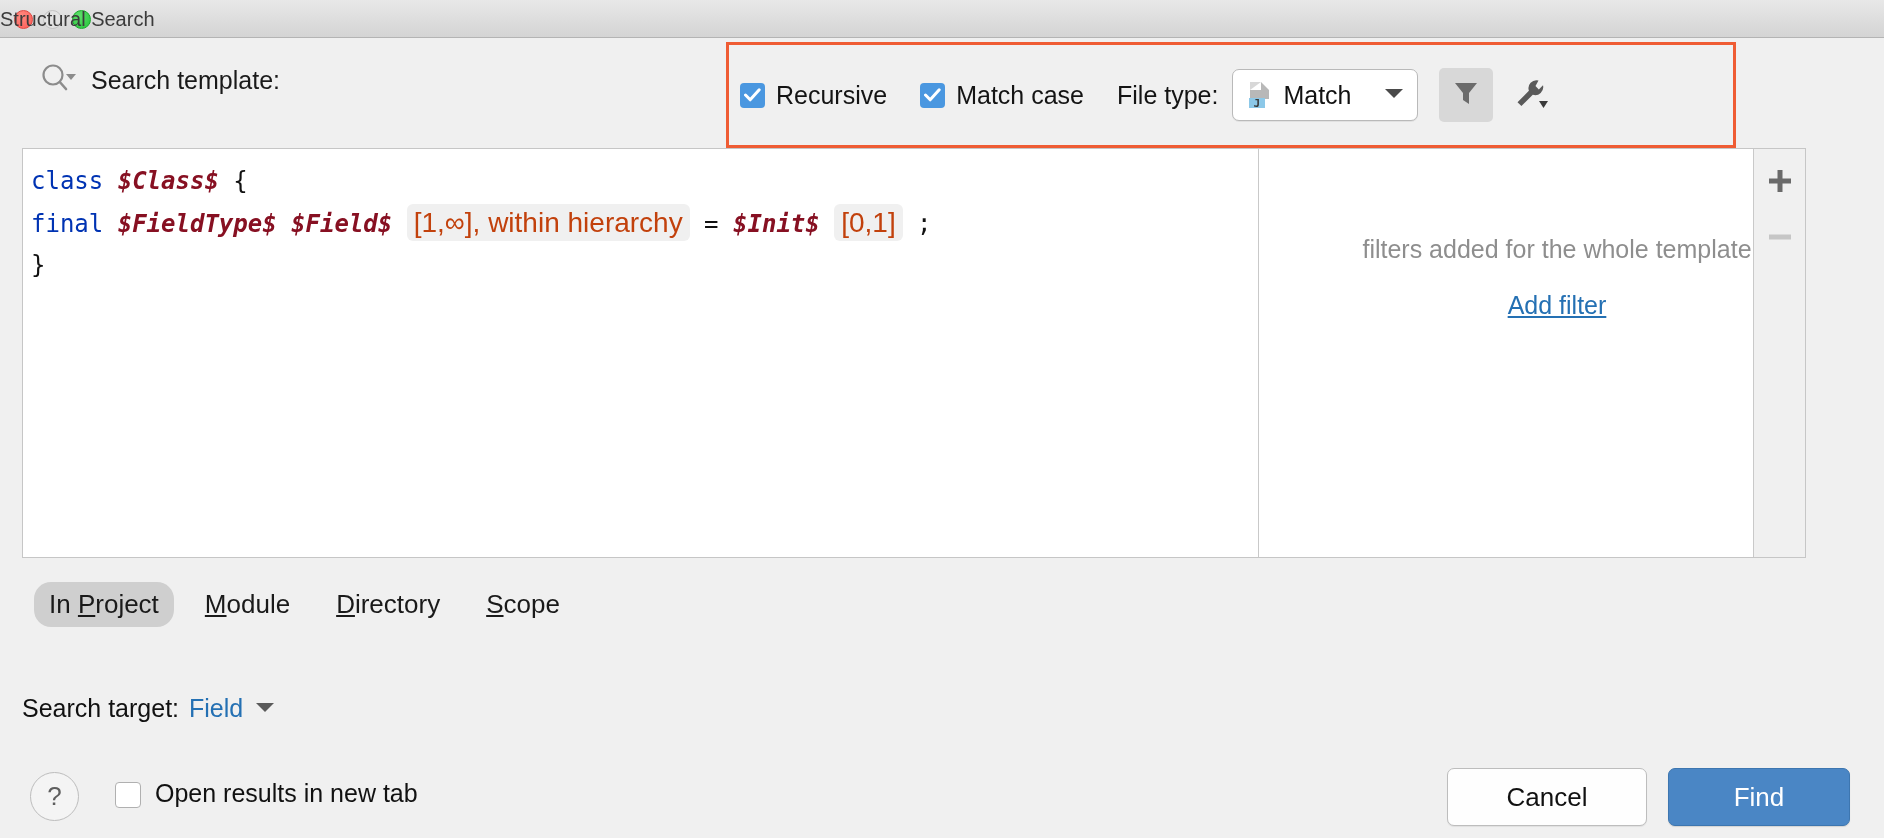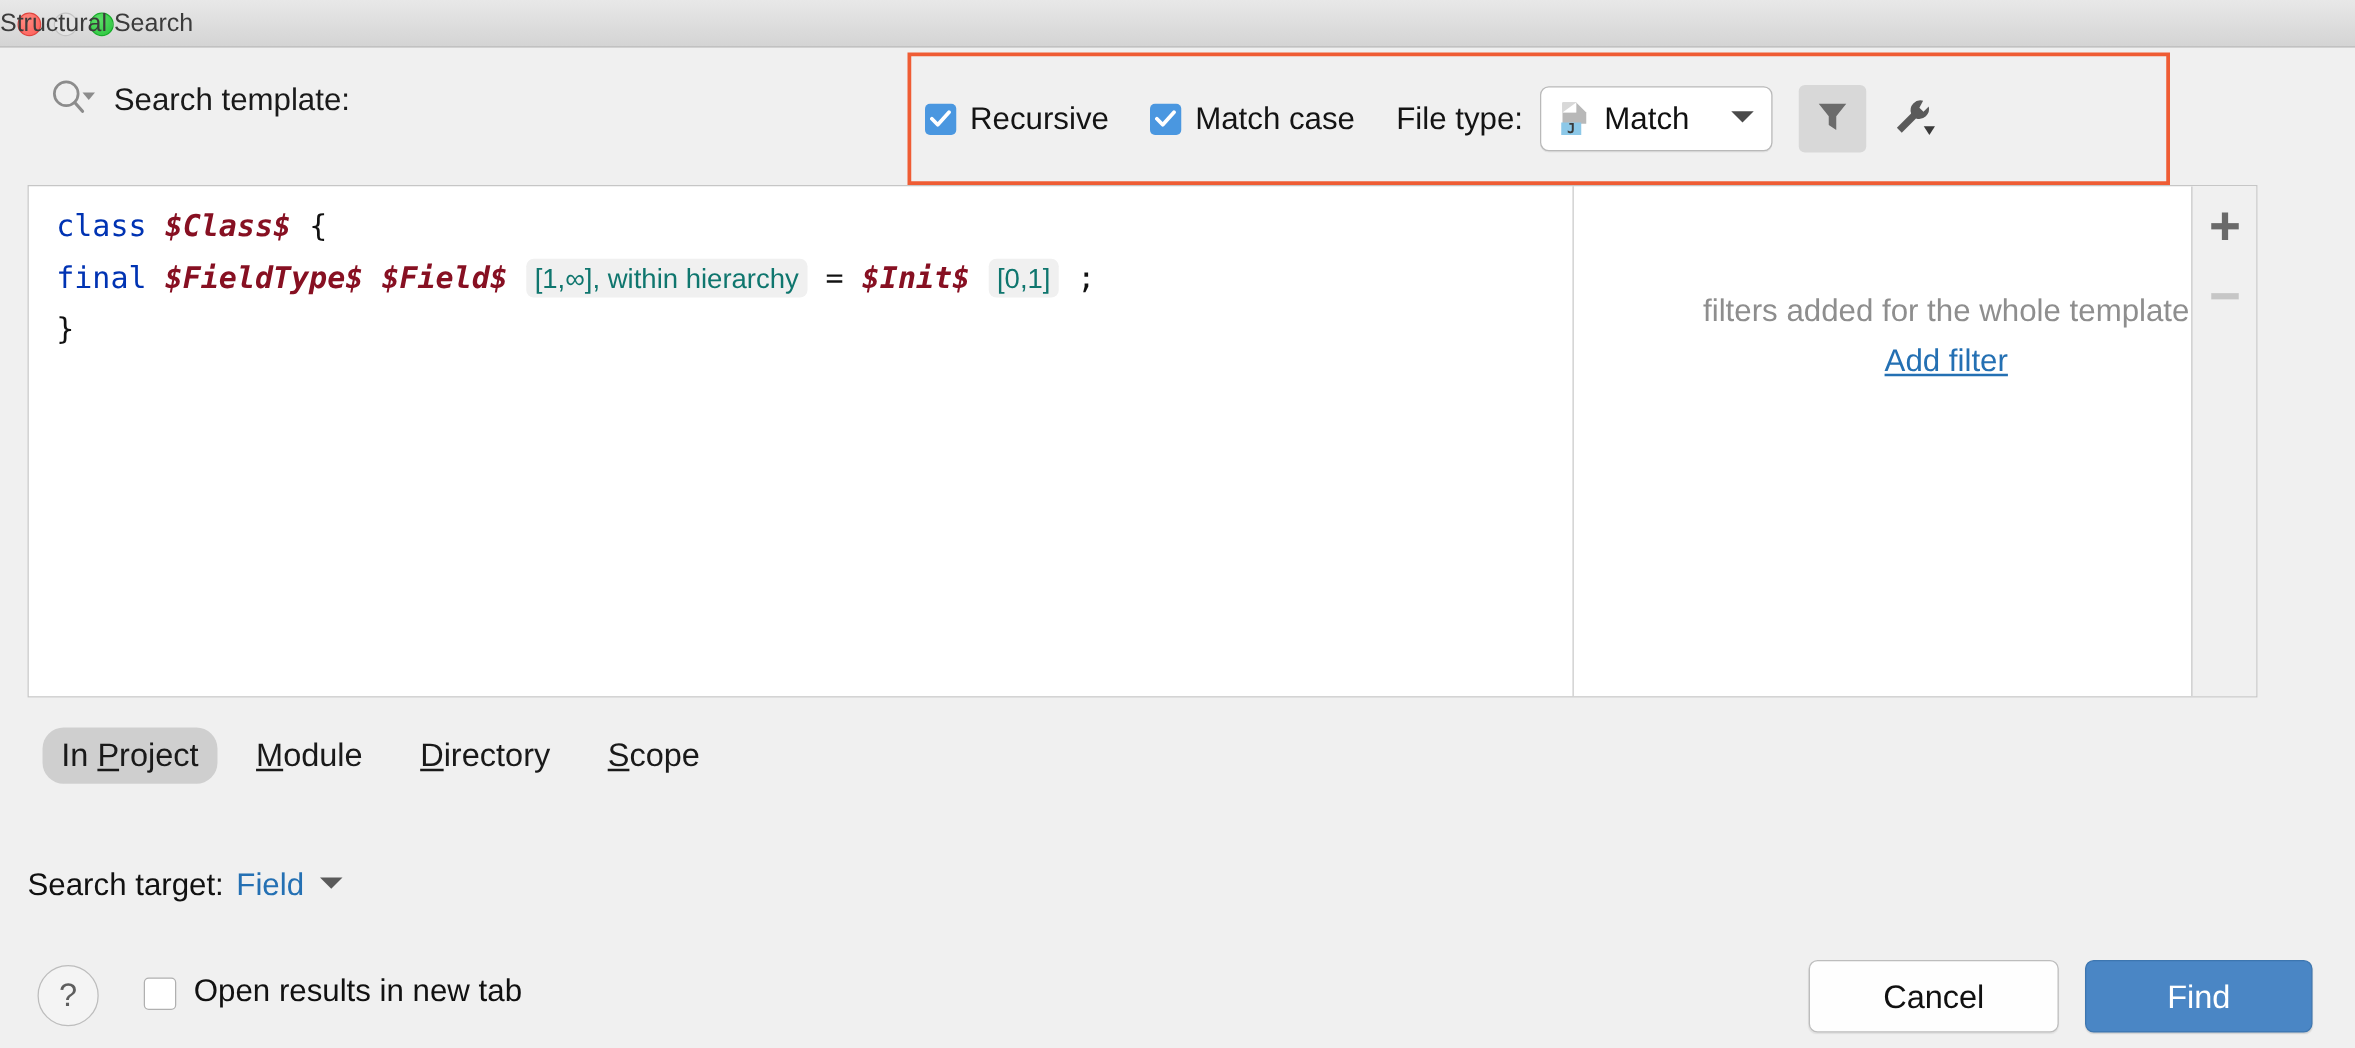--- a/index.html
+++ b/index.html
@@ -108,35 +108,35 @@
   .editor-area {
     position: absolute; left: 22px; top: 148px;
     width: 1784px; height: 410px;
     background: #ffffff;
     border: 1px solid #c6c6c6;
     display: flex;
   }
   .code-pane {
     width: 1236px;
     border-right: 1px solid #c9c9c9;
-    padding: 12px 0 0 22px;
+    padding: 12px 0 0 8px;
     font-family: "DejaVu Sans Mono", "Liberation Mono", monospace;
     font-size: 24px;
     line-height: 41px;
     color: #000;
     overflow: hidden;
     white-space: nowrap;
   }
   .kw   { color: #0033b3; }
   .var  { color: #871022; font-style: italic; font-weight: bold; }
   .punc { color: #111; }
   .anno {
     font-family: "Liberation Sans", sans-serif;
-    font-size: 22px;
-    color: #0f766e;
+    font-size: 28px;
+    color: #c2410c;
     background: #f0f0f0;
     border-radius: 6px;
     padding: 3px 7px;
   }
 
   .filter-pane {
     flex: 1;
     position: relative;
     overflow: hidden;
   }
@@ -146,21 +146,21 @@
     width: 560px;
     text-align: center;
     white-space: nowrap;
   }
   .filter-empty-text {
     font-size: 25px; color: #8e8e8e;
     display: block;
   }
   .add-filter-link {
     display: inline-block;
-    margin-top: 11px;
+    margin-top: 27px;
     font-size: 25px;
     color: #2470b3;
     text-decoration: underline;
   }
 
   .plusminus-col {
     position: absolute; right: 0; top: 0;
     width: 52px; height: 100%;
     background: #f0f0f0;
     border-left: 1px solid #c9c9c9;

